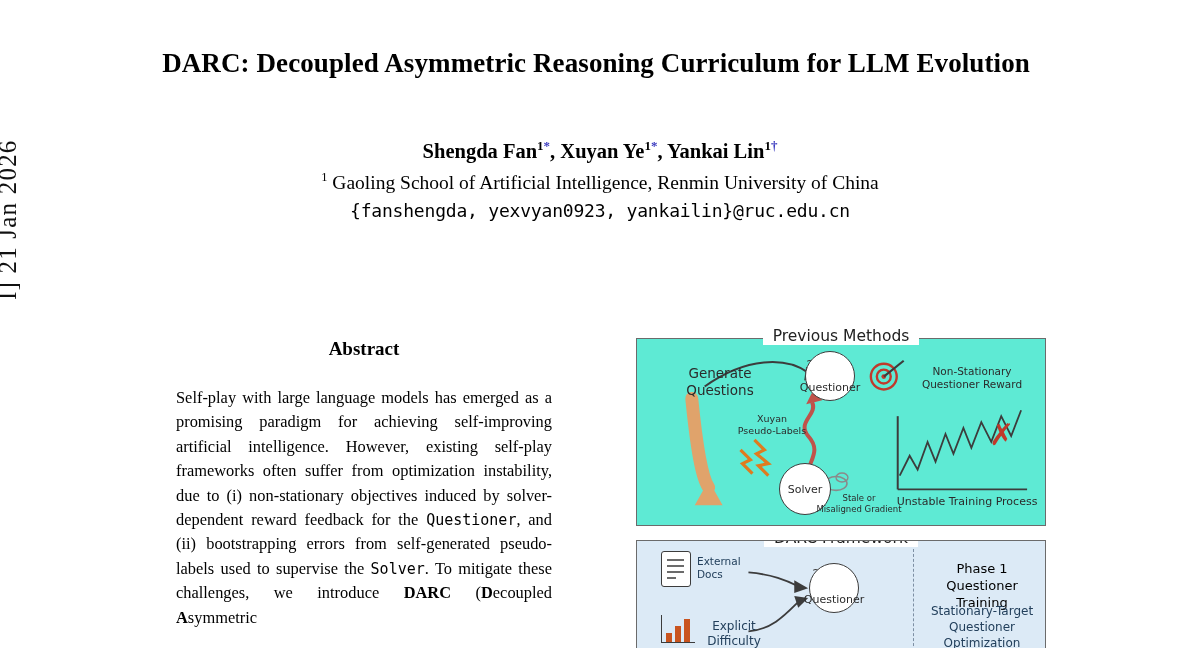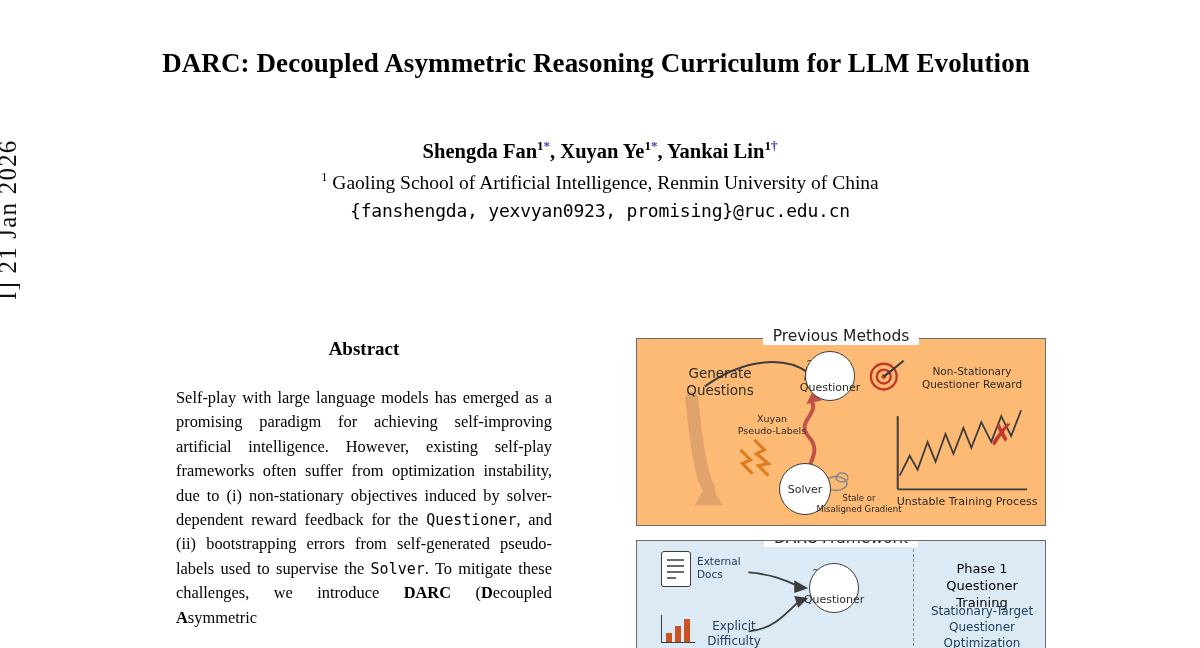--- a/index.html
+++ b/index.html
@@ -118,21 +118,21 @@
     top: 338px;
     width: 410px;
   }
   .fig-box {
     position: relative;
     box-sizing: border-box;
     border: 1.2px solid #4a4a4a;
   }
   .fig-box.previous {
     height: 188px;
-    background: #fdba74;
+    background: #5eead4;
     border-color: #6b6b6b;
   }
   .fig-box.darc {
     margin-top: 14px;
     height: 120px;
     background: #dceaf6;
     border-color: #6b6b6b;
     overflow: hidden;
   }
   .fig-caption-top {
@@ -259,21 +259,21 @@
     <span>Shengda Fan</span><sup><span>1</span><span class="star">*</span></sup>,
     <span>Xuyan Ye</span><sup><span>1</span><span class="star">*</span></sup>,
     <span>Yankai Lin</span><sup><span>1</span><span class="dag">†</span></sup>
   </div>
 
   <div class="affil">
     <sup>1</sup>
     <span>Gaoling School of Artificial Intelligence, Renmin University of China</span>
   </div>
 
-  <div class="email">{fanshengda, yexvyan0923, promising}@ruc.edu.cn</div>
+  <div class="email">{fanshengda, yexvyan0923, yankailin}@ruc.edu.cn</div>
 
   <div class="abstract-head">Abstract</div>
 
   <div class="abstract-body">
     <span>Self-play with large language models has emerged as a promising paradigm for achieving self-improving artificial intelligence. However, existing self-play frameworks often suffer from optimization instability, due to (i) non-stationary objectives induced by solver-dependent reward feedback for the </span><span class="mono">Questioner</span><span>, and (ii) bootstrapping errors from self-generated pseudo-labels used to supervise the </span><span class="mono">Solver</span><span>.  To mitigate these challenges, we introduce </span><b>DARC</b><span> (</span><b>D</b><span>ecoupled </span><b>A</b><span>symmetric</span>
   </div>
 
   <div class="figure">
 
     <div class="fig-box previous">

